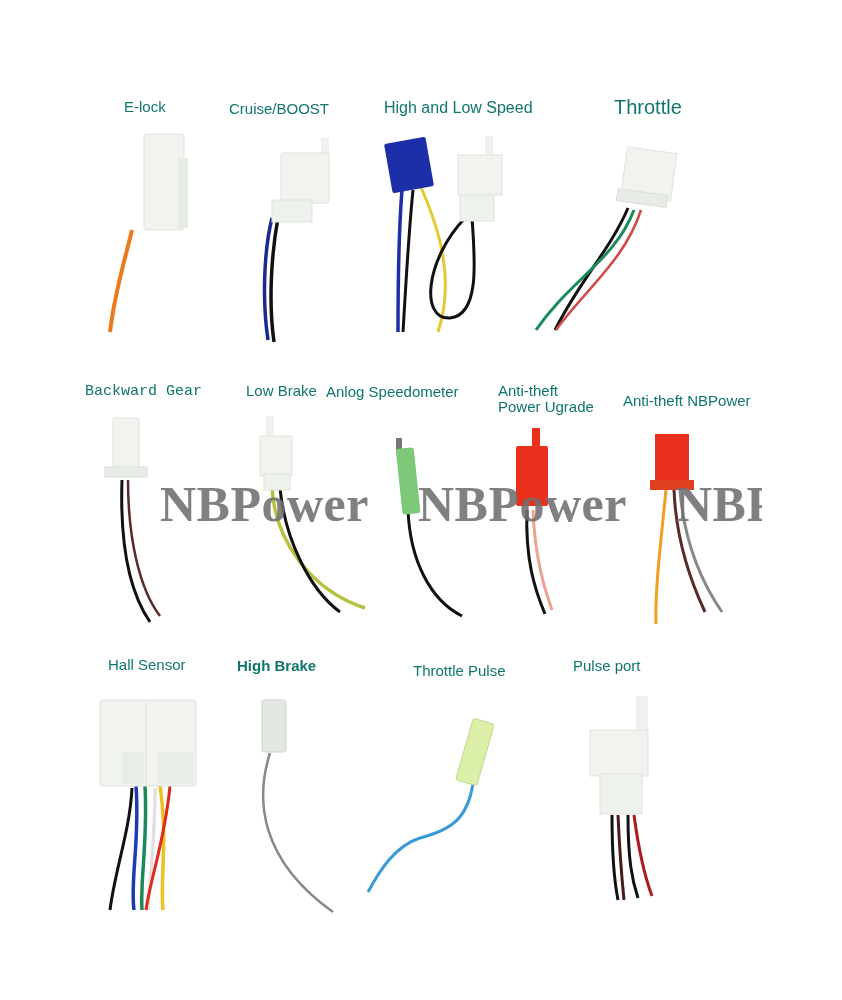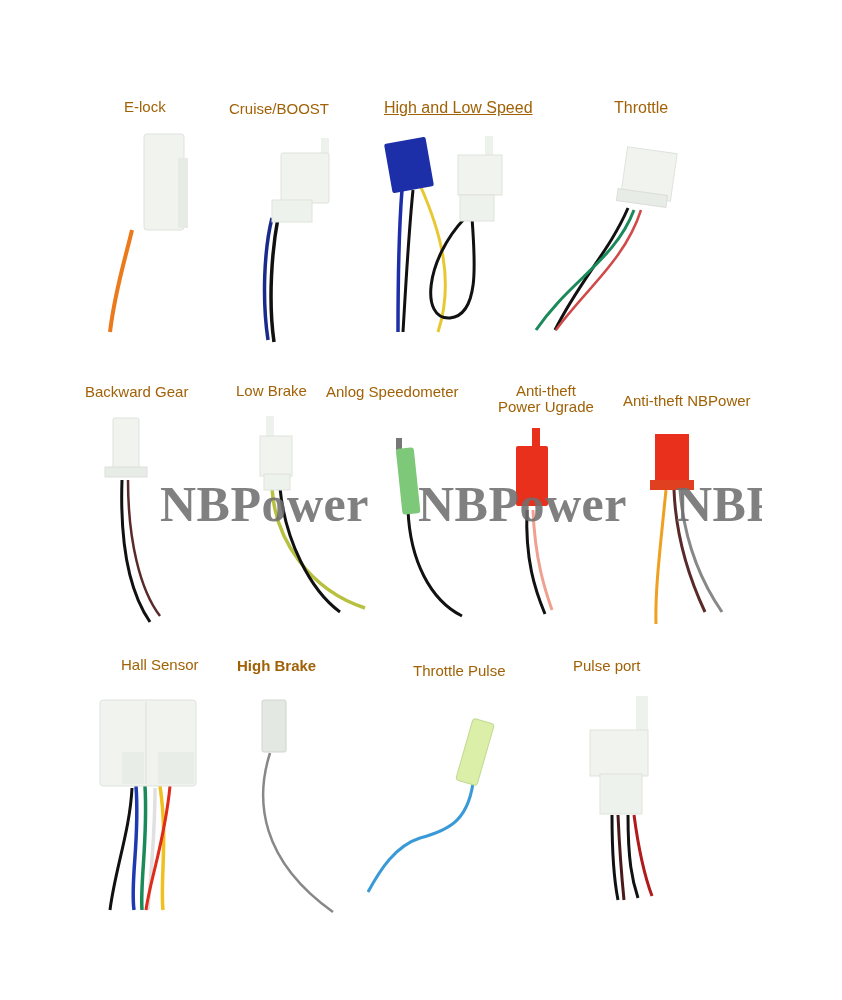--- a/index.html
+++ b/index.html
@@ -1,40 +1,40 @@
 <!DOCTYPE html>
 <html><head>
 <meta charset="utf-8">
 <style>
   html, body { margin: 0; padding: 0; background: #ffffff; }
   body { width: 842px; height: 1000px; position: relative; overflow: hidden; font-family: "Liberation Sans", sans-serif; }
-  .label { position: absolute; font-size: 15px; color: #a16207; white-space: nowrap; line-height: 17px; }
-  .label.two { text-align: center; }
+  .label { position: absolute; font-size: 15px; color: #0f766e; white-space: nowrap; line-height: 17px; }
+  .label.two { text-align: left; }
   svg.art { position: absolute; left: 0; top: 0; }
   .watermark { position: absolute; top: 476px; font-family: "Liberation Serif", serif; font-weight: bold; font-size: 50px; color: rgba(110,110,110,0.88); letter-spacing: 0.5px; white-space: nowrap; line-height: 56px; }
   .wm-clip { position: absolute; left: 0; top: 0; width: 762px; height: 825px; overflow: hidden; }
 </style>
 </head>
 <body>
 
 <div class="label" style="left:124px;top:98px;">E-lock</div>
 <div class="label" style="left:229px;top:100px;">Cruise/BOOST</div>
-<div class="label" style="left:384px;top:99px;font-size:16px;text-decoration:underline;">High and Low Speed</div>
-<div class="label" style="left:614px;top:99px;font-size:16px;">Throttle</div>
+<div class="label" style="left:384px;top:99px;font-size:16px;">High and Low Speed</div>
+<div class="label" style="left:614px;top:99px;font-size:20px;">Throttle</div>
 
-<div class="label" style="left:85px;top:383px;">Backward Gear</div>
-<div class="label" style="left:236px;top:382px;">Low Brake</div>
+<div class="label" style="left:85px;top:383px;font-family:Liberation Mono, monospace;">Backward Gear</div>
+<div class="label" style="left:246px;top:382px;">Low Brake</div>
 <div class="label" style="left:326px;top:383px;">Anlog Speedometer</div>
 <div class="label two" style="left:498px;top:383px;line-height:16px;">
   <div>Anti-theft</div>
   <div>Power Ugrade</div>
 </div>
 <div class="label" style="left:623px;top:392px;">Anti-theft NBPower</div>
 
-<div class="label" style="left:108px;top:656px;margin-left:13px;">Hall Sensor</div>
+<div class="label" style="left:108px;top:656px;">Hall Sensor</div>
 <div class="label" style="left:237px;top:657px;font-weight:bold;">High Brake</div>
 <div class="label" style="left:413px;top:662px;">Throttle Pulse</div>
 <div class="label" style="left:573px;top:657px;">Pulse port</div>
 
 <svg class="art" width="842" height="1000" viewBox="0 0 842 1000">
 
   <g>
     <path d="M132 230 C 125 260, 115 290, 110 332" stroke="#ea7a1c" stroke-width="4" fill="none"></path>
     <rect x="144" y="134" width="40" height="96" rx="3" fill="#f0f3ee" stroke="#dfe3dc"></rect>
     <rect x="178" y="158" width="10" height="70" fill="#e6ebe4"></rect>

